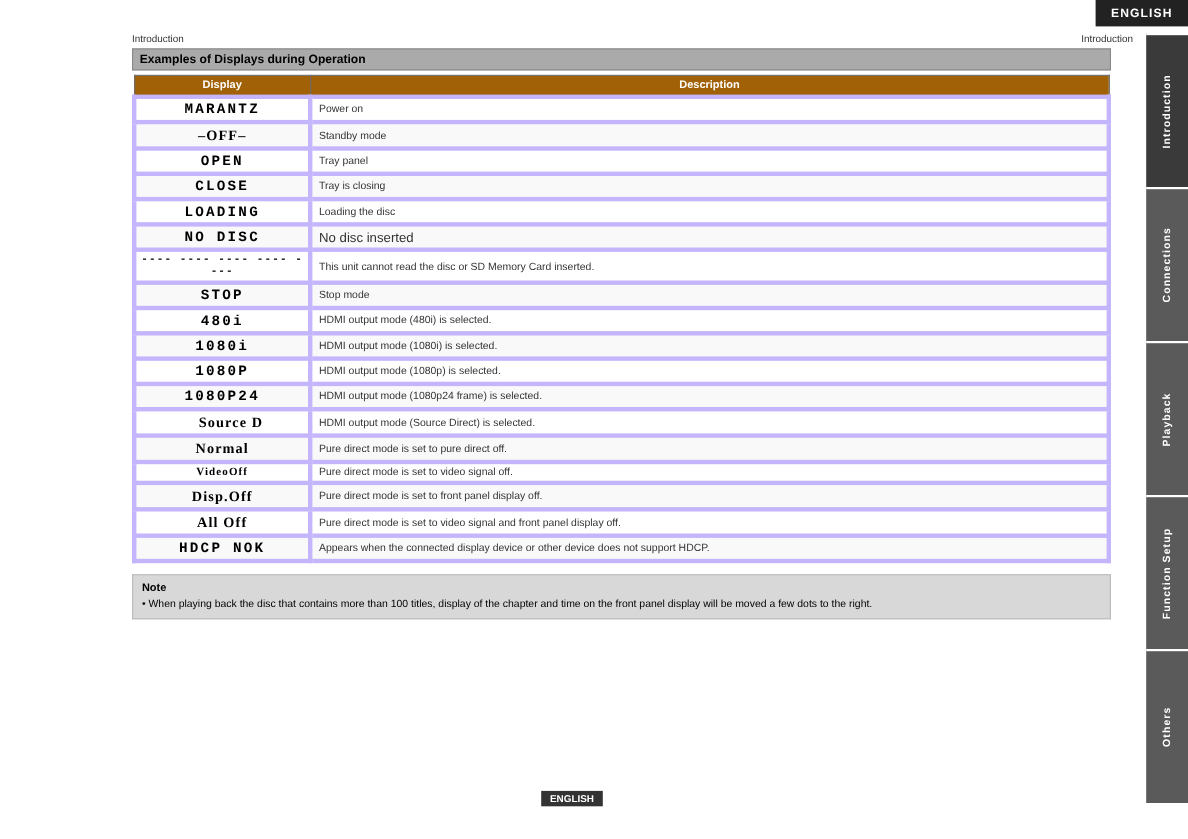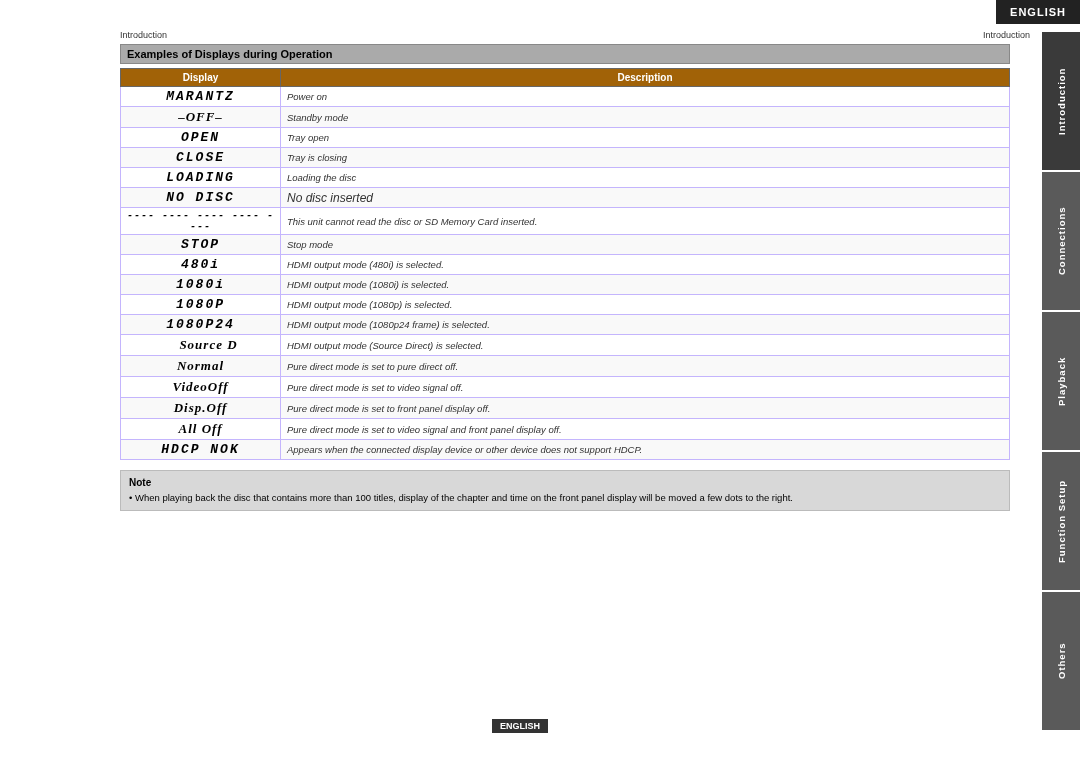--- a/index.html
+++ b/index.html
@@ -63,25 +63,24 @@
       background: #a16207;
       color: #fff;
       font-size: 10px;
       font-weight: bold;
       text-align: center;
       padding: 3px 8px;
       border: 1px solid #666;
     }
 
     .display-table td {
-      border: 1px solid #c4b5fd;
+      border: 4px solid #c4b5fd;
       padding: 1px 6px;
       vertical-align: middle;
       font-size: 10px;
-      font-style: italic;
     }
 
     .display-table td.display-col {
       font-family: 'Courier New', Courier, monospace;
       font-size: 14px;
       font-weight: bold;
       text-align: center;
       width: 160px;
       letter-spacing: 2px;
       padding: 2px 4px;
@@ -214,21 +213,21 @@
     <tr>
           <td class="display-col" style="font-family: &quot;Courier New&quot;, monospace; font-weight: bold; font-size: 13px; letter-spacing: 2px;">MARANTZ</td>
           <td style="font-size: 9.5px; color: rgb(51, 51, 51);">Power on</td>
         </tr>
         <tr>
           <td class="display-col" style="font-family: Georgia, serif; font-weight: bold; font-size: 13px; letter-spacing: 1px;">–OFF–</td>
           <td style="font-size: 9.5px; color: rgb(51, 51, 51);">Standby mode</td>
         </tr>
         <tr>
           <td class="display-col" style="font-family: &quot;Courier New&quot;, monospace; font-weight: bold; font-size: 13px; letter-spacing: 2px;">OPEN</td>
-          <td style="font-size: 9.5px; color: rgb(51, 51, 51);">Tray open</td>
+          <td style="font-size: 9.5px; color: rgb(51, 51, 51);">Tray panel</td>
         </tr>
         <tr>
           <td class="display-col" style="font-family: &quot;Courier New&quot;, monospace; font-weight: bold; font-size: 13px; letter-spacing: 2px;">CLOSE</td>
           <td style="font-size: 9.5px; color: rgb(51, 51, 51);">Tray is closing</td>
         </tr>
         <tr>
           <td class="display-col" style="font-family: &quot;Courier New&quot;, monospace; font-weight: bold; font-size: 13px; letter-spacing: 2px;">LOADING</td>
           <td style="font-size: 9.5px; color: rgb(51, 51, 51);">Loading the disc</td>
         </tr>
         <tr>
@@ -261,21 +260,21 @@
         </tr>
         <tr>
           <td class="display-col" style="font-family: Georgia, serif; font-weight: bold; font-size: 13px; letter-spacing: 1px; padding-left: 20px;">Source D</td>
           <td style="font-size: 9.5px; color: rgb(51, 51, 51);">HDMI output mode (Source Direct) is selected.</td>
         </tr>
         <tr>
           <td class="display-col" style="font-family: Georgia, serif; font-weight: bold; font-size: 13px; letter-spacing: 1px;">Normal</td>
           <td style="font-size: 9.5px; color: rgb(51, 51, 51);">Pure direct mode is set to pure direct off.</td>
         </tr>
         <tr>
-          <td class="display-col" style="font-family: Georgia, serif; font-weight: bold; font-size: 13px; letter-spacing: 1px;">VideoOff</td>
+          <td class="display-col" style="font-family: Georgia, serif; font-weight: bold; font-size: 10px; letter-spacing: 1px;">VideoOff</td>
           <td style="font-size: 9.5px; color: rgb(51, 51, 51);">Pure direct mode is set to video signal off.</td>
         </tr>
         <tr>
           <td class="display-col" style="font-family: Georgia, serif; font-weight: bold; font-size: 13px; letter-spacing: 1px;">Disp.Off</td>
           <td style="font-size: 9.5px; color: rgb(51, 51, 51);">Pure direct mode is set to front panel display off.</td>
         </tr>
         <tr>
           <td class="display-col" style="font-family: Georgia, serif; font-weight: bold; font-size: 13px; letter-spacing: 1px;">All Off</td>
           <td style="font-size: 9.5px; color: rgb(51, 51, 51);">Pure direct mode is set to video signal and front panel display off.</td>
         </tr>

